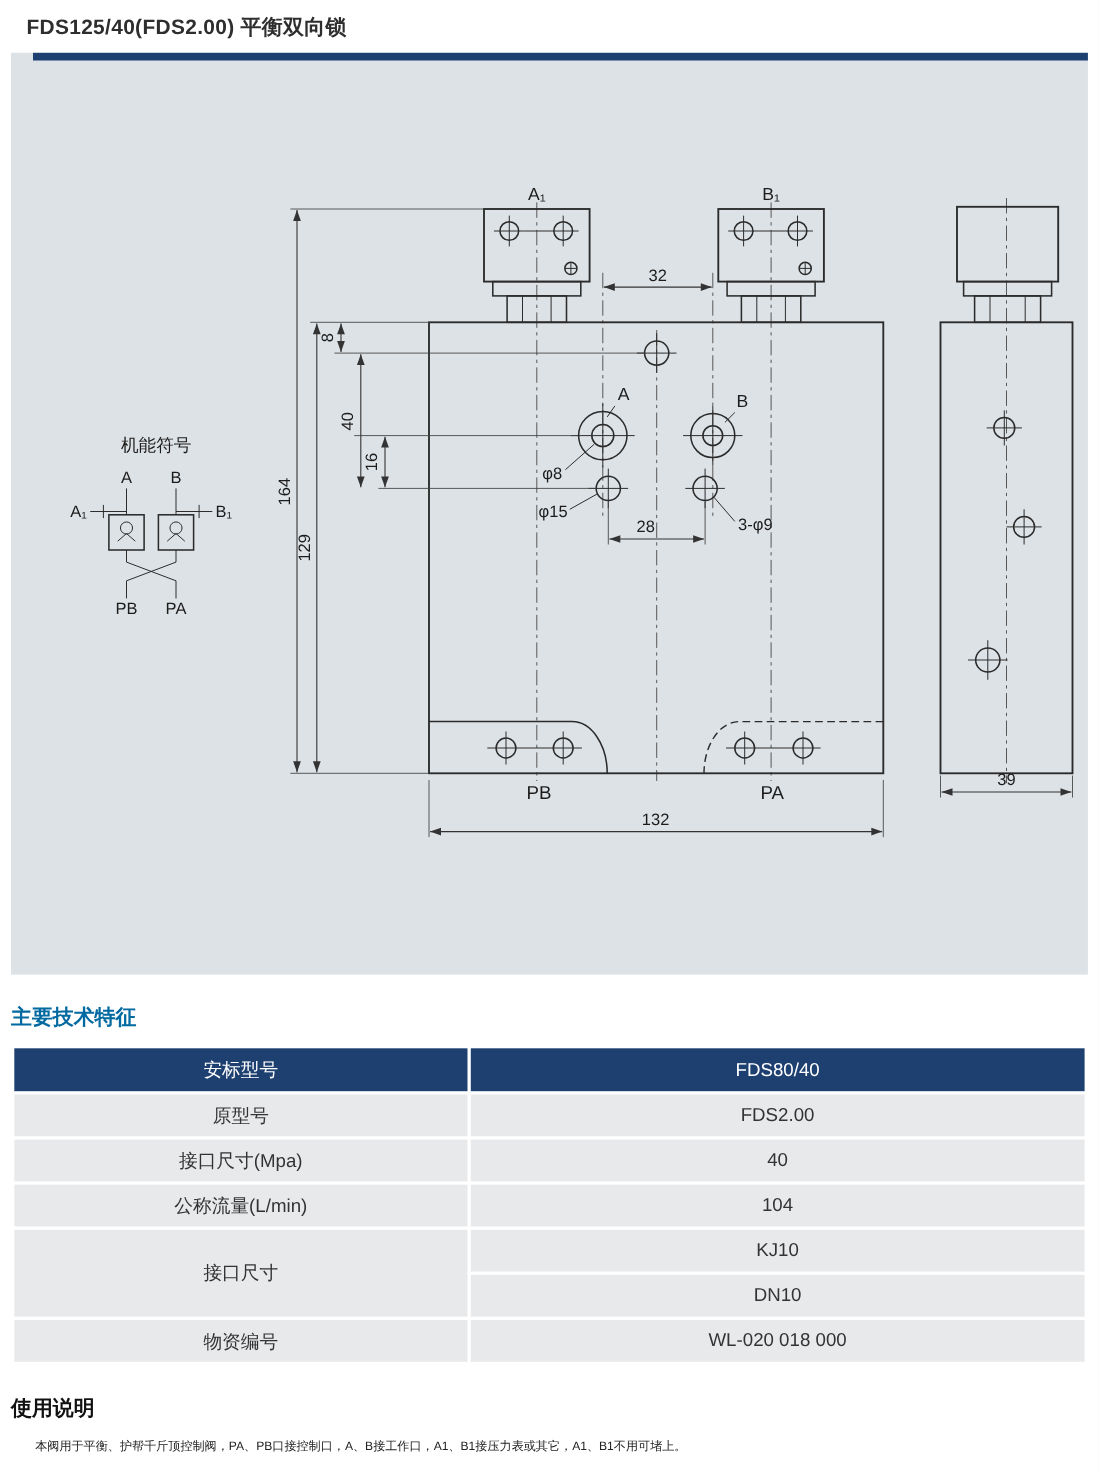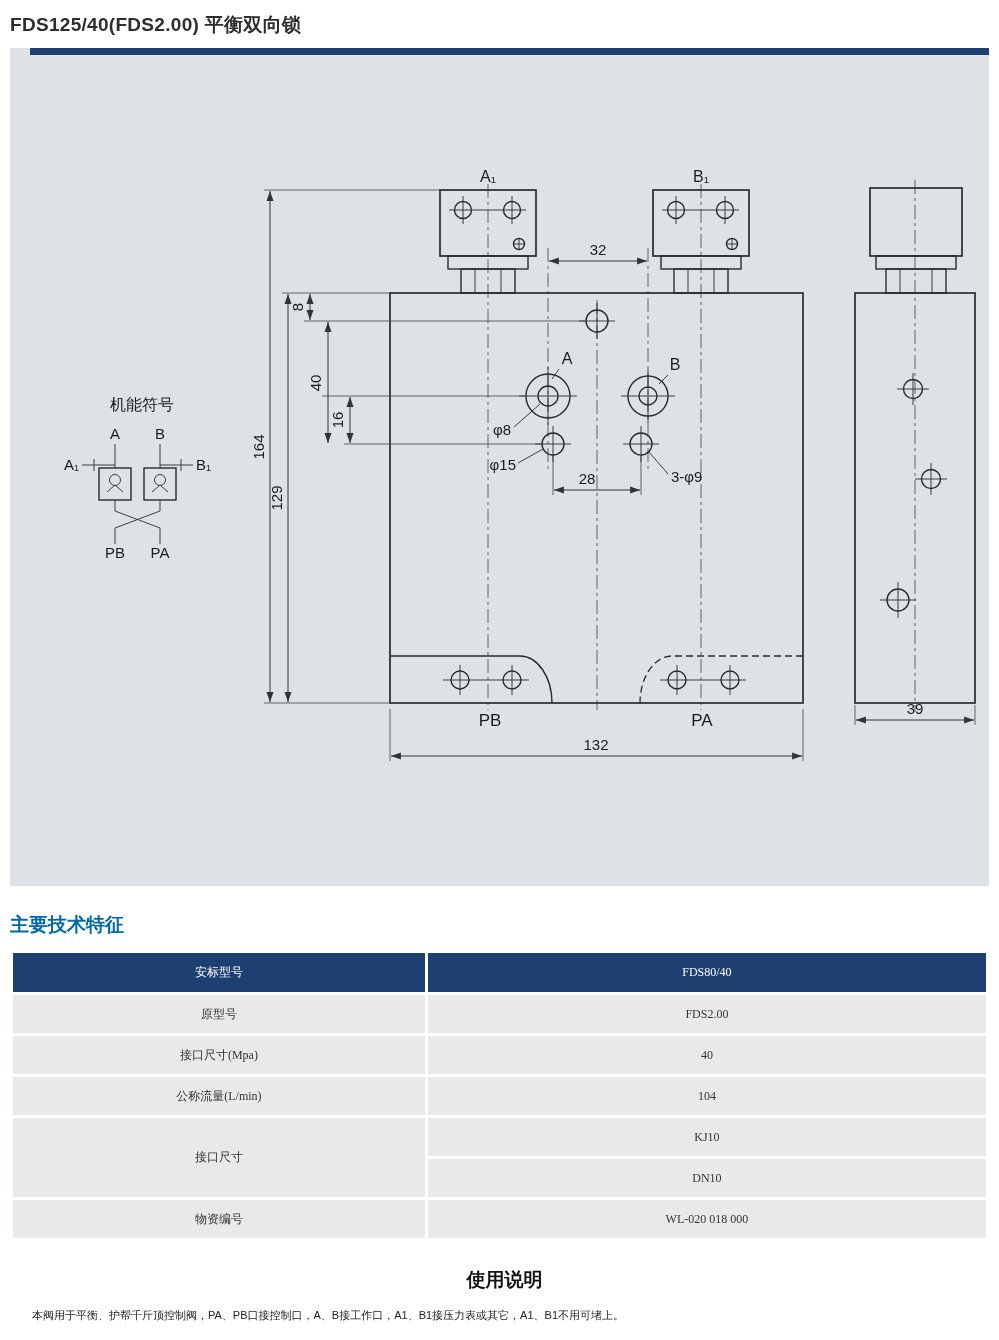--- a/index.html
+++ b/index.html
@@ -1,43 +1,43 @@
 <!DOCTYPE html>
 <html><head>
 <meta charset="utf-8">
 <style>
   html,body { margin:0; padding:0; }
   body {
     width:999px; height:1340px; background:#ffffff; overflow:hidden;
     font-family:"Liberation Sans","DejaVu Sans",sans-serif; color:#222;
   }
-  .page-title { padding:12px 0 10px 10px; font-size:19px; font-weight:600; color:#2e2e2e; letter-spacing:.3px; }
+  .page-title { padding:12px 0 10px 24px; font-size:19px; font-weight:600; color:#2e2e2e; letter-spacing:.3px; }
   .panel { margin:0 10px; background:#dde2e6;padding-left:20px; }
   .accent { height:7px; background:#1d4071; }
   svg.drawing { display:block; width:979px; height:831px; }
 
   
   .ol   { fill:none; stroke:#2b2b2b; stroke-width:1.7; }
   .ol2  { fill:none; stroke:#2b2b2b; stroke-width:1.4; }
   .thin { fill:none; stroke:#2b2b2b; stroke-width:0.9; }
   .cl   { fill:none; stroke:#555;    stroke-width:0.9; stroke-dasharray:14 4 3 4; }
   .dash { fill:none; stroke:#2b2b2b; stroke-width:1.3; stroke-dasharray:7 4; }
   .dim  { fill:none; stroke:#333;    stroke-width:1;   marker-start:url(#arr); marker-end:url(#arr); }
   .ext  { fill:none; stroke:#444;    stroke-width:0.8; }
   svg text { fill:#1c1c1c; font-size:15px; font-family:"Liberation Sans","DejaVu Sans",sans-serif; }
   .mid { text-anchor:middle; } .end { text-anchor:end; }
   .t16 { font-size:16px; } .t17 { font-size:17px; }
 
   
   .specs-heading { margin:26px 0 12px; padding-left:10px; font-size:19px; font-weight:600; color:#0369a1; }
   table.specs { border-collapse:collapse; width:979px; margin-left:10px; table-layout:fixed; }
-  table.specs td { border:3px solid #fff; background:#e7e9eb; height:36px; text-align:center; font-size:12px; color:#333;font-family:Liberation Serif, serif; }
+  table.specs td { border:3px solid #fff; background:#e7e9eb; height:36px; text-align:center; font-size:17px; color:#333; }
   table.specs tr.hdr td { background:#1d4071; color:#fff; height:37px; }
 
-  .usage-heading { margin:26px 0 0; padding-left:10px; font-size:19px; font-weight:600; color:#111;text-align:center; }
+  .usage-heading { margin:26px 0 0; padding-left:10px; font-size:19px; font-weight:600; color:#111; }
   .usage-text { margin:14px 10px 0; font-size:11px; line-height:1.5; text-indent:2em; color:#222; }
 </style>
 </head>
 <body>
 
 <div class="page-title">FDS125/40(FDS2.00) 平衡双向锁</div>
 
 <div class="panel">
   <div class="accent"></div>
   <svg class="drawing" viewBox="10 57 979 831">

